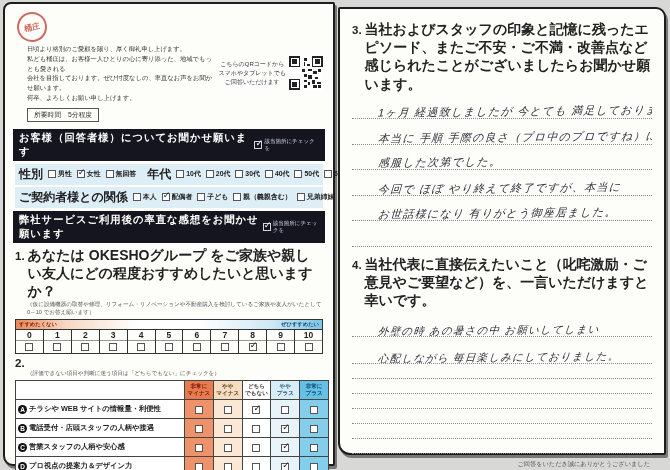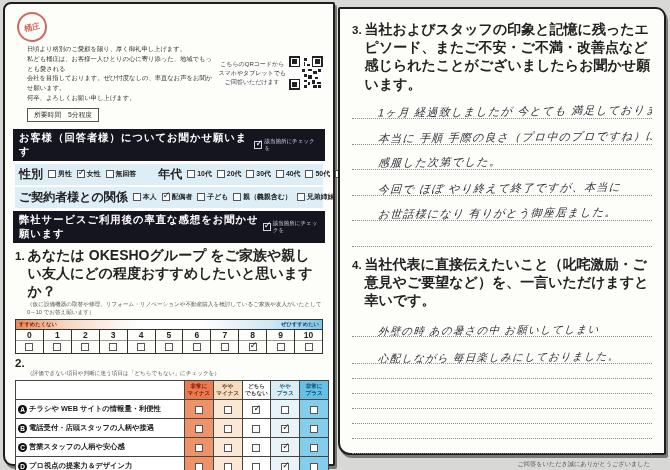--- a/index.html
+++ b/index.html
@@ -138,21 +138,21 @@
         </span>
         <span class="opt">
           <span class="cb checked"></span>
           <span class="lbl">女性</span>
         </span>
         <span class="opt">
           <span class="cb"></span>
           <span class="lbl">無回答</span>
         </span>
       </span>
-    <span class="demo-label" style="margin-left:17px">年代</span>
+    <span class="demo-label" style="margin-left:6px">年代</span>
     <span class="optgroup" id="age-options">
         <span class="opt">
           <span class="cb"></span>
           <span class="lbl">10代</span>
         </span>
         <span class="opt">
           <span class="cb"></span>
           <span class="lbl">20代</span>
         </span>
         <span class="opt">

